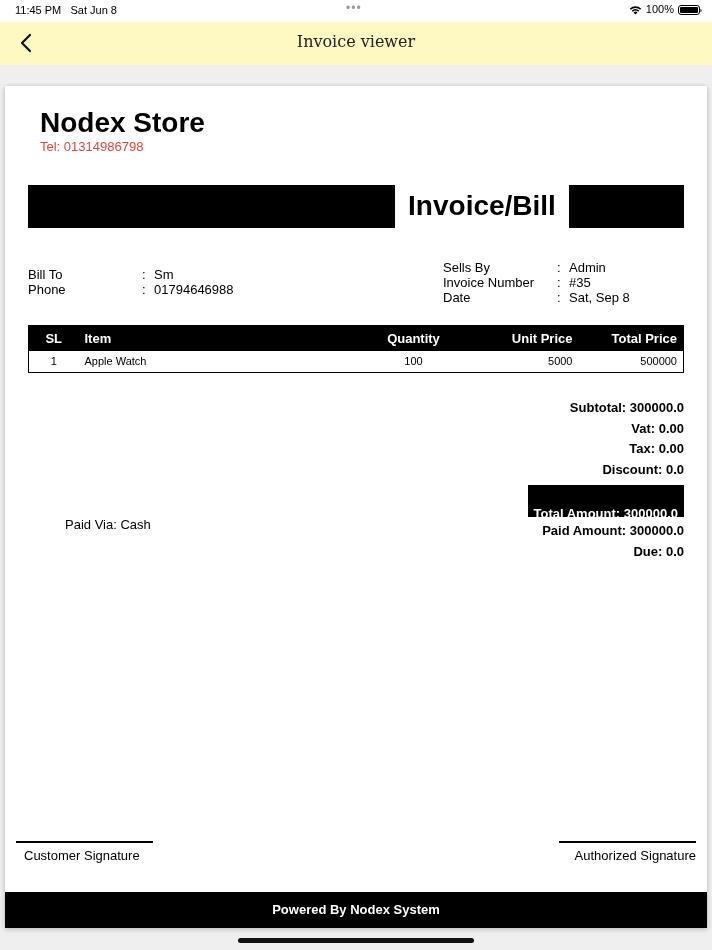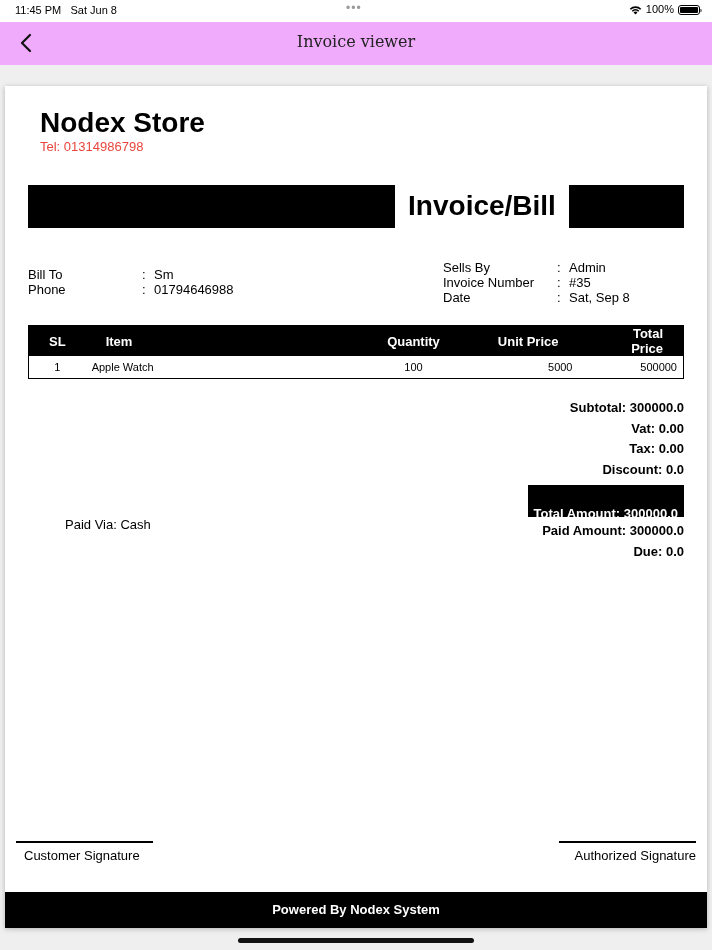--- a/index.html
+++ b/index.html
@@ -7,21 +7,21 @@
   body { background: #efefef; font-family: "Liberation Sans", sans-serif; color: #000; position: relative; }
 
   .status-bar { position: absolute; top: 0; left: 0; width: 712px; height: 22px; background: #fff; font-size: 11px; }
   .status-time { position: absolute; left: 15px; top: 4px; }
   .status-dots { position: absolute; left: 346px; top: 1px; font-size: 12px; color: #9a9a9a; letter-spacing: 1px; }
   .status-right { position: absolute; right: 12px; top: 3px; display: flex; align-items: flex-end; gap: 4px; }
   .battery { width: 22px; height: 10px; border: 1px solid #000; border-radius: 3px; padding: 1px; position: relative; }
   .battery-fill { width: 100%; height: 100%; background: #000; border-radius: 1px; }
   .battery::after { content: ""; position: absolute; right: -3px; top: 3px; width: 2px; height: 3px; background: #888; border-radius: 0 1px 1px 0; }
 
-  .nav-bar { position: absolute; top: 22px; left: 0; width: 712px; height: 43px; background: #f0abfc; }
+  .nav-bar { position: absolute; top: 22px; left: 0; width: 712px; height: 43px; background: #fef9c3; }
   .back-button { position: absolute; left: 14px; top: 8px; width: 24px; height: 26px; display: flex; align-items: center; justify-content: center; cursor: pointer; }
   .nav-title { position: absolute; left: 0; right: 0; top: 10px; text-align: center; font-family: "DejaVu Serif", serif; font-size: 16px; color: #222; }
 
   .paper { position: absolute; left: 5px; top: 86px; width: 702px; height: 842px; background: #fff; box-shadow: 0 1px 5px rgba(0,0,0,0.25); }
 
   .store-name { position: absolute; left: 35px; top: 21px; font-size: 28px; font-weight: bold; }
   .store-tel { position: absolute; left: 35px; top: 53px; font-size: 13px; color: #e8453c; }
 
   .title-bar-left { position: absolute; left: 23px; top: 99px; width: 367px; height: 43px; background: #000; }
   .title-bar-right { position: absolute; left: 564px; top: 99px; width: 115px; height: 43px; background: #000; }
@@ -29,21 +29,21 @@
 
   .info-block { position: absolute; font-size: 13px; line-height: 15px; }
   .info-row { display: flex; }
   .bill-to { left: 23px; top: 181px; }
   .bill-to .lbl { width: 114px; }
   .sells-by { left: 438px; top: 174px; }
   .sells-by .lbl { width: 114px; }
   .sep { width: 12px; }
 
   .items-table { position: absolute; left: 23px; top: 239px; width: 656px; border: 1px solid #000; border-collapse: collapse; }
-  .items-table th { background: #000; color: #fff; font-size: 13px; font-weight: bold; height: 25px; padding: 0 20px; }
+  .items-table th { background: #000; color: #fff; font-size: 13px; font-weight: bold; height: 25px; padding: 0 6px; }
   .items-table td { font-size: 11px; height: 22px; padding: 0 6px; }
   .c-sl { width: 50px; text-align: center; }
   .c-item { text-align: left; margin-left: 26px; }
   .c-qty { width: 110px; text-align: center; }
   .c-unit { width: 110px; text-align: right; }
   .c-total { width: 105px; text-align: right; }
 
   .totals { position: absolute; right: 23px; top: 312px; text-align: right; font-size: 13px; font-weight: bold; }
   .totals .t-row { height: 20.5px; line-height: 20px; }
   .total-amount { display: inline-block; background: #000; color: #fff; padding: 16px 6px; height: 26px; line-height: 26px; margin-top: 5px; margin-bottom: 1px; }

